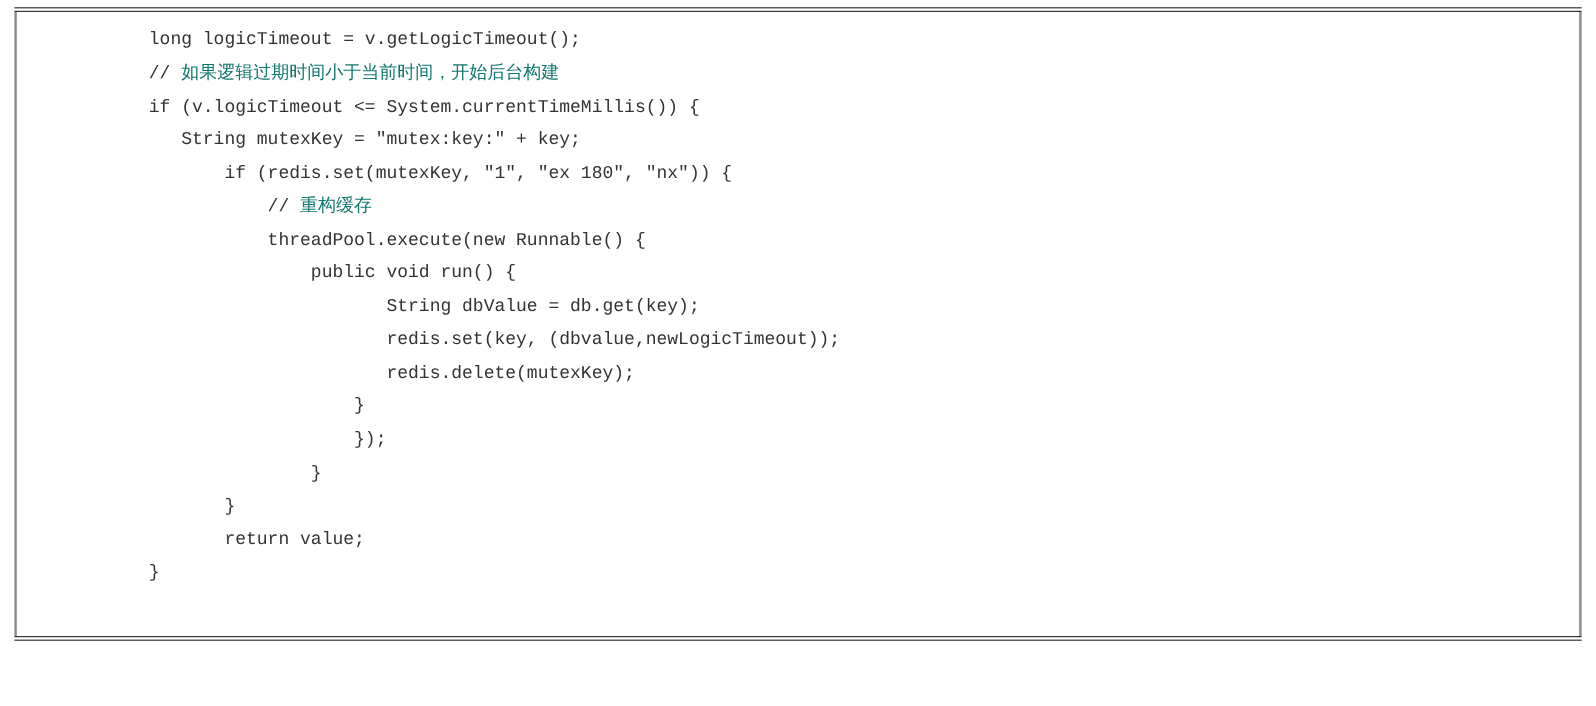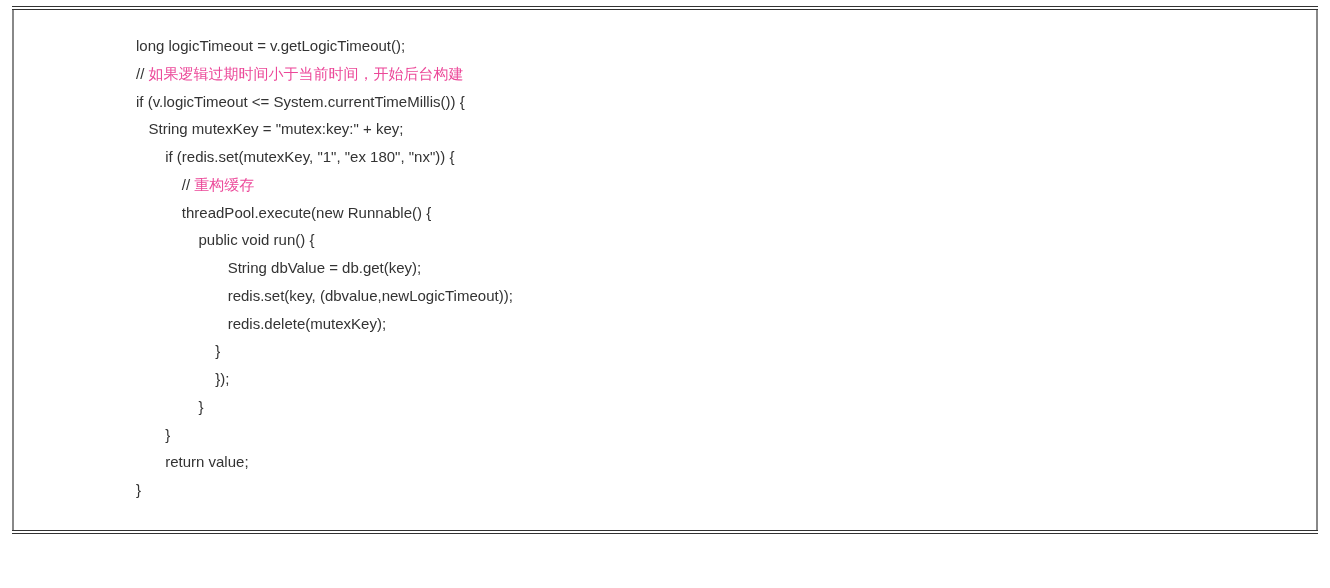--- a/index.html
+++ b/index.html
@@ -35,28 +35,28 @@
       margin-top: 0;
     }
     .code-box {
       border-left: 2px solid #888;
       border-right: 2px solid #888;
       padding: 8px 0 8px 0;
       min-height: 520px;
       box-sizing: border-box;
     }
     pre.code {
-      margin: 12px;
+      margin: 0;
       padding: 2px 0 2px 110px;
       white-space: pre;
       color: #333;
-      font-family: Liberation Sans, sans-serif;
+      font-family: Liberation Mono, monospace;
     }
     .cmt {
-      color: #ec4899;
+      color: #0f766e;
     }
     .code-line {
       display: block;
     }
   </style>
 </head>
 <body>
 
 <div class="container">
   <hr class="rule rule-top">

